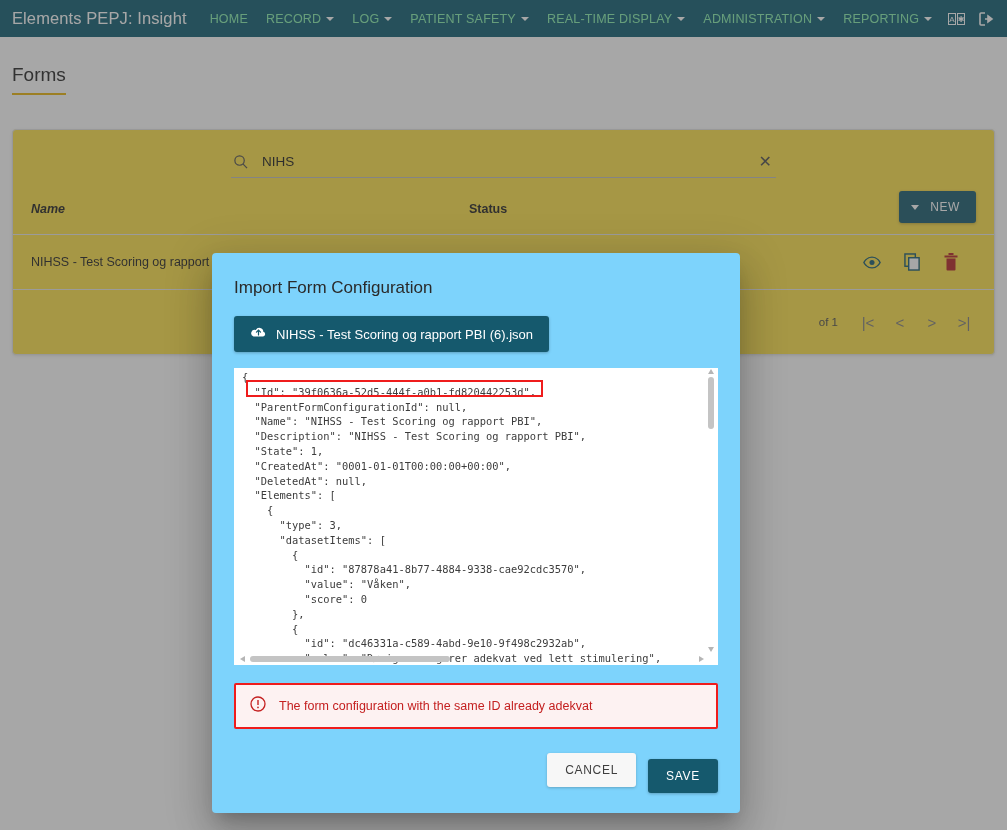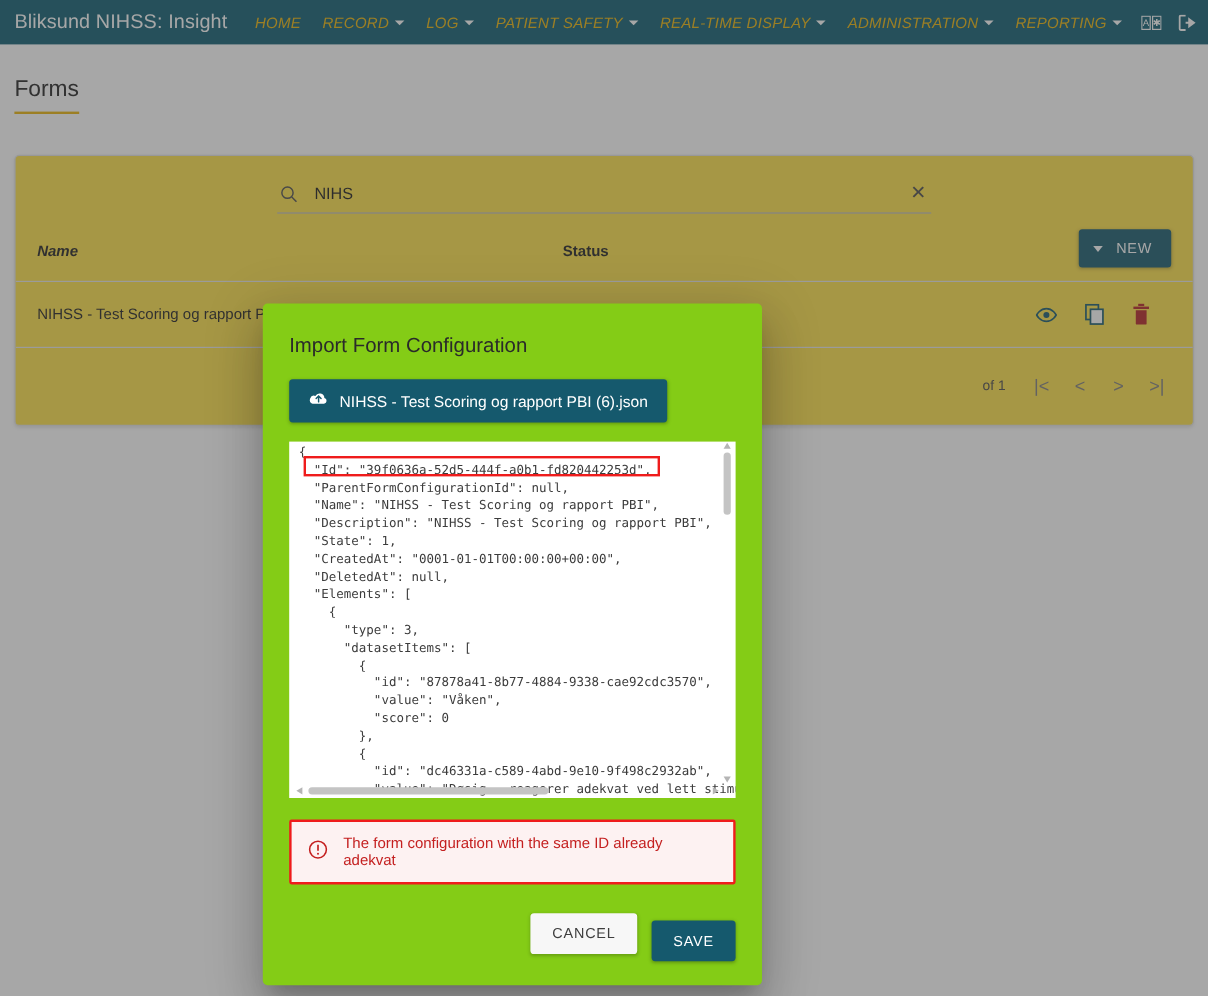--- a/index.html
+++ b/index.html
@@ -24,28 +24,27 @@
     white-space: nowrap;
   }
   .brand {
     font-size: 16.5px;
     color: #ffffff;
     margin-right: 14px;
     letter-spacing: .1px;
   }
   .nav-item {
     font-size: 12.5px;
-    color: #eab308;
+    color: #86efac;
     padding: 0 9px;
     display: inline-flex;
     align-items: center;
     gap: 4px;
     letter-spacing: .2px;
     cursor: pointer;
-    font-style: italic;
   }
   .caret {
     width: 0; height: 0;
     border-left: 4px solid transparent;
     border-right: 4px solid transparent;
     border-top: 4px solid #ffffff;
     display: inline-block;
     margin-left: 1px;
   }
   .nav-icon { padding: 0 7px; display: inline-flex; align-items: center; cursor: pointer; }
@@ -167,23 +166,23 @@
 
   
   #backdrop {
     position: absolute; inset: 0;
     background: rgba(68,68,68,.47);
   }
 
   
   #modal {
     position: absolute;
-    left: 219px; top: 253px;
-    width: 416px;
-    background: #84cc16;
+    left: 212px; top: 253px;
+    width: 528px;
+    background: #7dd3fc;
     border-radius: 4px;
     box-shadow: 0 11px 15px -7px rgba(0,0,0,.2), 0 24px 38px 3px rgba(0,0,0,.14), 0 9px 46px 8px rgba(0,0,0,.12);
     padding: 0;
   }
   .modal-title {
     font-size: 17px;
     color: #2a2a2a;
     padding: 25px 22px 18px 22px;
     font-weight: 400;
   }
@@ -306,21 +305,21 @@
     font-family: "Liberation Sans", sans-serif;
     margin-top: 12px;
   }
 </style>
 </head>
 <body>
 
 <div id="page-root">
 
   <div class="navbar">
-    <div class="brand">Bliksund NIHSS: Insight</div>
+    <div class="brand">Elements PEPJ: Insight</div>
 
     <div class="nav-item">
       <span>HOME</span>
     </div>
     <div class="nav-item">
       <span>RECORD</span>
       <span class="caret"></span>
     </div>
     <div class="nav-item">
       <span>LOG</span>

